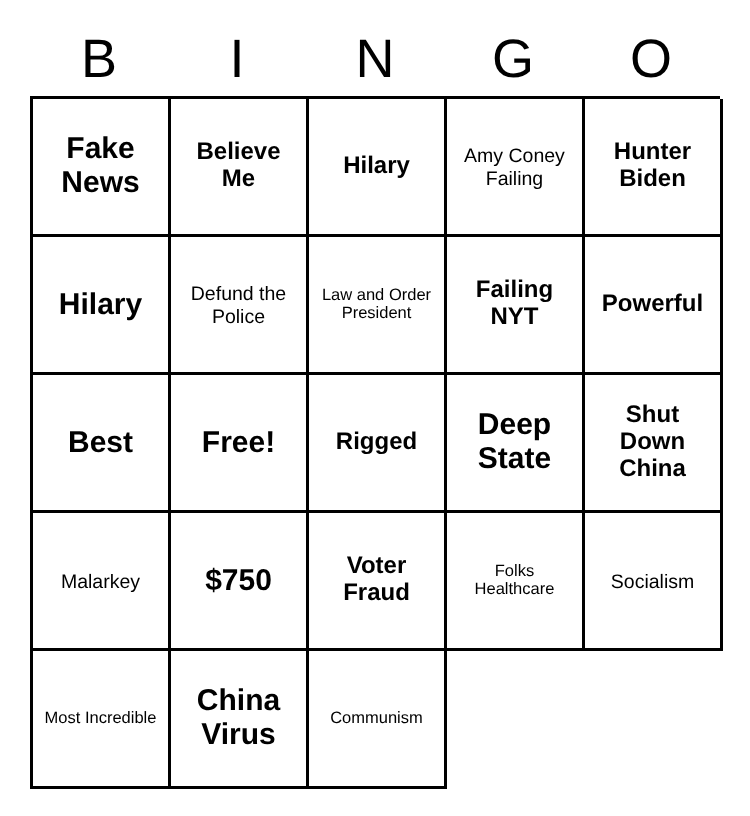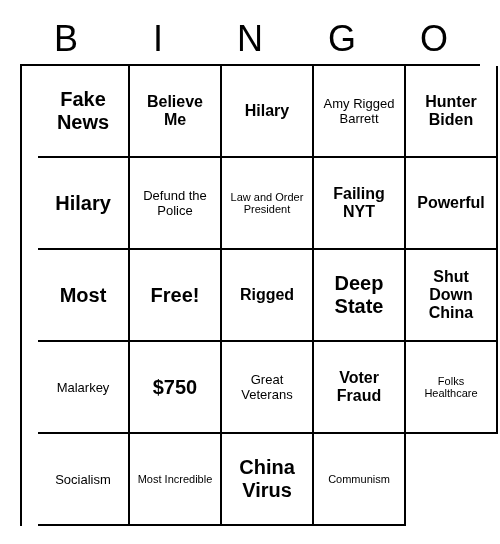--- a/index.html
+++ b/index.html
@@ -26,21 +26,20 @@
       text-align: center;
       font-size: 36px;
       font-weight: normal;
       font-family: Arial, sans-serif;
     }
     .bingo-grid {
       display: grid;
       grid-template-columns: repeat(5, 1fr);
       border-left: 2px solid #000;
       border-top: 2px solid #000;
-      padding-left: 16px;
     }
     .bingo-cell {
       border-right: 2px solid #000;
       border-bottom: 2px solid #000;
       width: 92px;
       height: 92px;
       display: flex;
       align-items: center;
       justify-content: center;
       text-align: center;
@@ -74,35 +73,34 @@
   <div class="bingo-header-cell">B</div>
       <div class="bingo-header-cell">I</div>
       <div class="bingo-header-cell">N</div>
       <div class="bingo-header-cell">G</div>
       <div class="bingo-header-cell">O</div>
     </div>
   <div class="bingo-grid">
   <div class="bingo-cell large">Fake News</div>
       <div class="bingo-cell medium">Believe Me</div>
       <div class="bingo-cell medium">Hilary</div>
-      <div class="bingo-cell small">Amy Rigged Barrett</div>
+      <div class="bingo-cell small">Amy Coney Failing</div>
       <div class="bingo-cell medium">Hunter Biden</div>
       <div class="bingo-cell large">Hilary</div>
       <div class="bingo-cell small">Defund the Police</div>
       <div class="bingo-cell xsmall">Law and Order President</div>
       <div class="bingo-cell medium">Failing NYT</div>
       <div class="bingo-cell medium">Powerful</div>
-      <div class="bingo-cell large">Most</div>
+      <div class="bingo-cell large">Best</div>
       <div class="bingo-cell free">Free!</div>
       <div class="bingo-cell medium">Rigged</div>
       <div class="bingo-cell large">Deep State</div>
       <div class="bingo-cell medium">Shut Down China</div>
       <div class="bingo-cell small">Malarkey</div>
       <div class="bingo-cell large">$750</div>
-      <div class="bingo-cell small">Great Veterans</div>
       <div class="bingo-cell medium">Voter Fraud</div>
       <div class="bingo-cell xsmall">Folks Healthcare</div>
       <div class="bingo-cell small">Socialism</div>
       <div class="bingo-cell xsmall">Most Incredible</div>
       <div class="bingo-cell large">China Virus</div>
       <div class="bingo-cell xsmall">Communism</div>
     </div>
 </div>
 
 </body></html>

